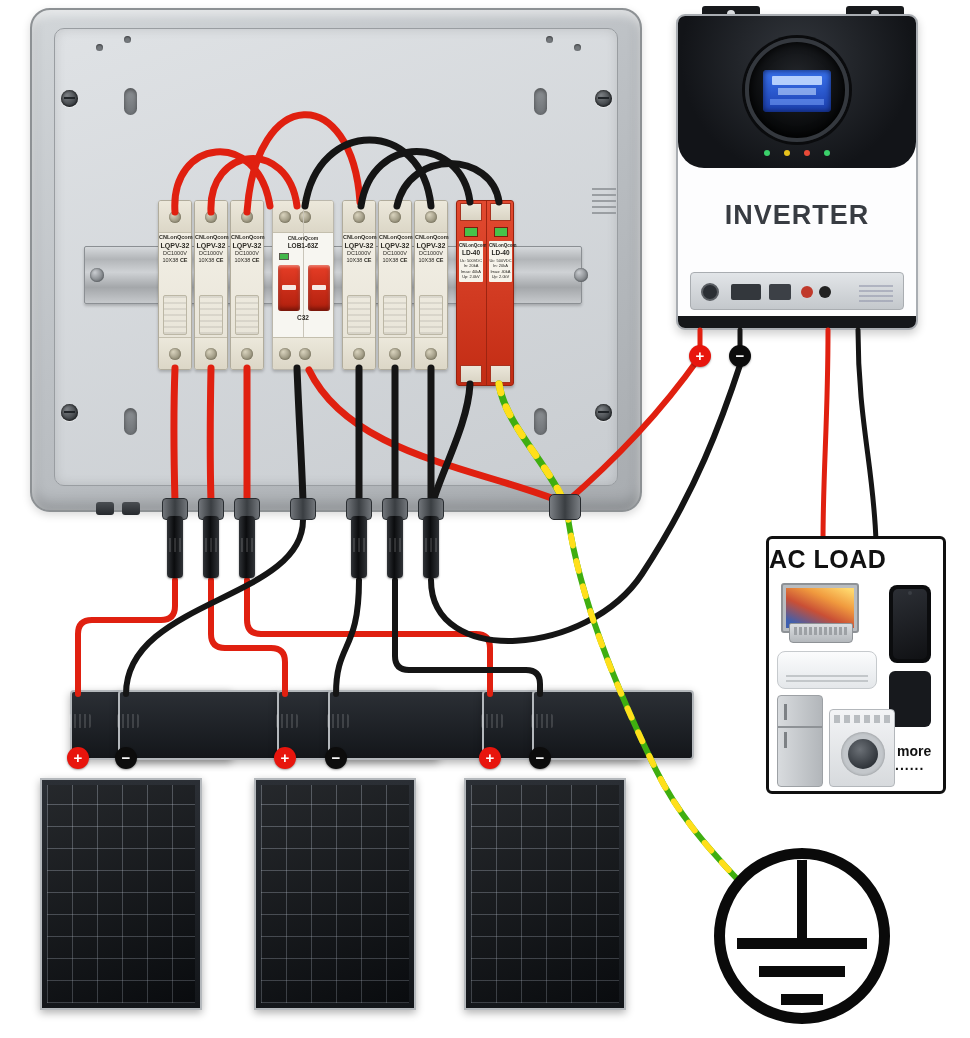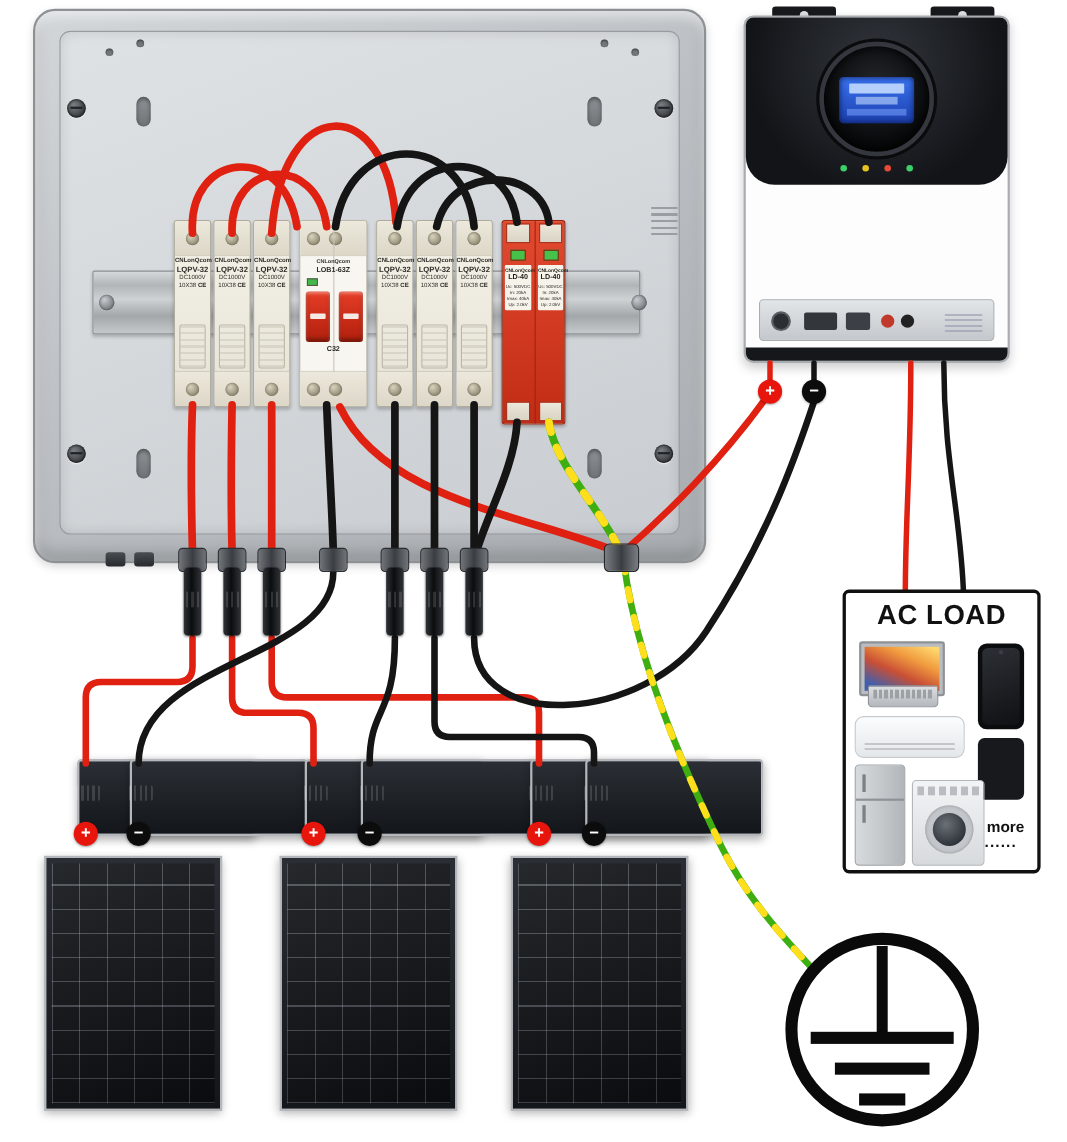--- a/index.html
+++ b/index.html
@@ -124,21 +124,21 @@
   .pt-rect2 { position:absolute; left:78px; top:11px; width:22px; height:16px; background:#3c4046; border-radius:2px; }
   .pt-red { position:absolute; left:110px; top:13px; width:12px; height:12px; border-radius:50%; background:#c0392b; }
   .pt-blk { position:absolute; left:128px; top:13px; width:12px; height:12px; border-radius:50%; background:#222; }
   .pt-grille { position:absolute; right:10px; top:9px; width:34px; height:20px;
           background:repeating-linear-gradient(0deg,#9599ad 0 2px,transparent 2px 5px); opacity:.6; }
   .inv-base { position:absolute; left:0; right:0; bottom:0; height:12px; background:#15171a; border-radius:0 0 7px 7px; }
 
   
   .acload { position:absolute; left:766px; top:536px; width:180px; height:258px; z-index:6;
           background:#fff; border:3px solid #101010; border-radius:6px; }
-  .ac-title { position:absolute; left:0; right:0; top:6px; text-align:center; font-size:25px; font-weight:800; color:#111; letter-spacing:.5px; }
+  .ac-title { position:absolute; left:0; right:0; top:6px; text-align:left; font-size:25px; font-weight:800; color:#111; letter-spacing:.5px; }
   .monitor { position:absolute; left:12px; top:44px; width:78px; height:50px; background:#b9bdc1; border:2px solid #8e9296; border-radius:3px; }
   .mon-screen { position:absolute; inset:3px; background:linear-gradient(205deg,#ffd86d 5%,#f09a3e 32%,#c94f35 58%,#3f5fae 88%); }
   .mon-stand { position:absolute; left:40px; top:94px; width:22px; height:6px; background:#a4a8ac; border-radius:1px; }
   .laptop { position:absolute; left:20px; top:84px; width:64px; height:20px; background:linear-gradient(#dcdfe2,#b4b8bc);
           border:1px solid #8e9296; border-radius:2px 2px 4px 4px; }
   .laptop:after { content:""; position:absolute; left:4px; top:3px; right:4px; height:8px;
           background:repeating-linear-gradient(90deg,#9da1a5 0 3px,transparent 3px 5px); }
   .phone { position:absolute; left:120px; top:46px; width:42px; height:78px; background:#0b0c0e; border-radius:8px; }
   .phone-screen { position:absolute; inset:4px; border-radius:5px; background:linear-gradient(160deg,#2c2f35,#101114); }
   .phone-cam { position:absolute; left:19px; top:6px; width:4px; height:4px; border-radius:50%; background:#3a3e44; }
@@ -423,20 +423,21 @@
           <div class="seg3"></div>
         </div>
       </div>
       <div class="inv-leds">
         <div class="led" style="background:#3bd06a"></div>
         <div class="led" style="background:#e6c21c"></div>
         <div class="led" style="background:#e84a38"></div>
         <div class="led" style="background:#3bd06a"></div>
       </div>
     </div>
+    <div class="inv-name">INVERTER</div>
     <div class="inv-ports">
       <div class="pt-knob"></div>
       <div class="pt-rect1"></div>
       <div class="pt-rect2"></div>
       <div class="pt-red"></div>
       <div class="pt-blk"></div>
       <div class="pt-grille"></div>
     </div>
     <div class="inv-base"></div>
   </div>

